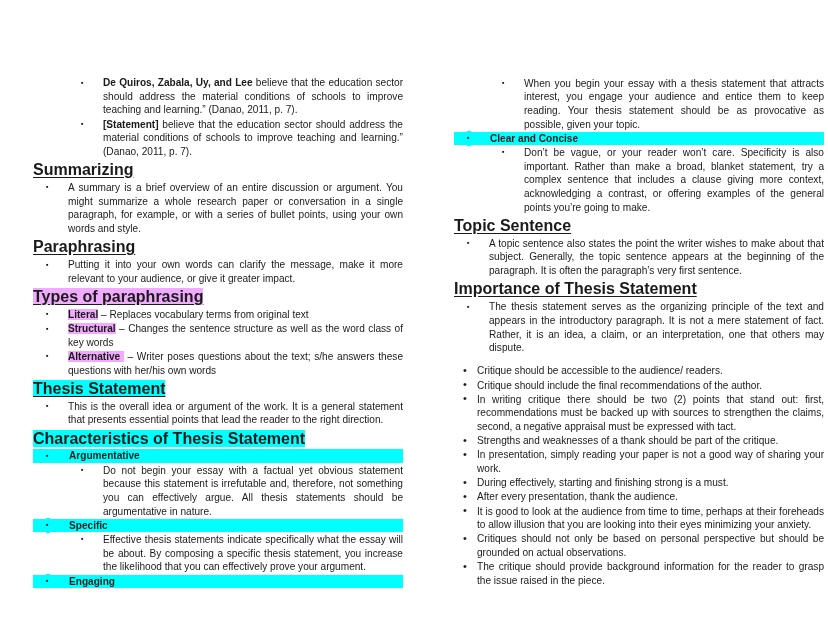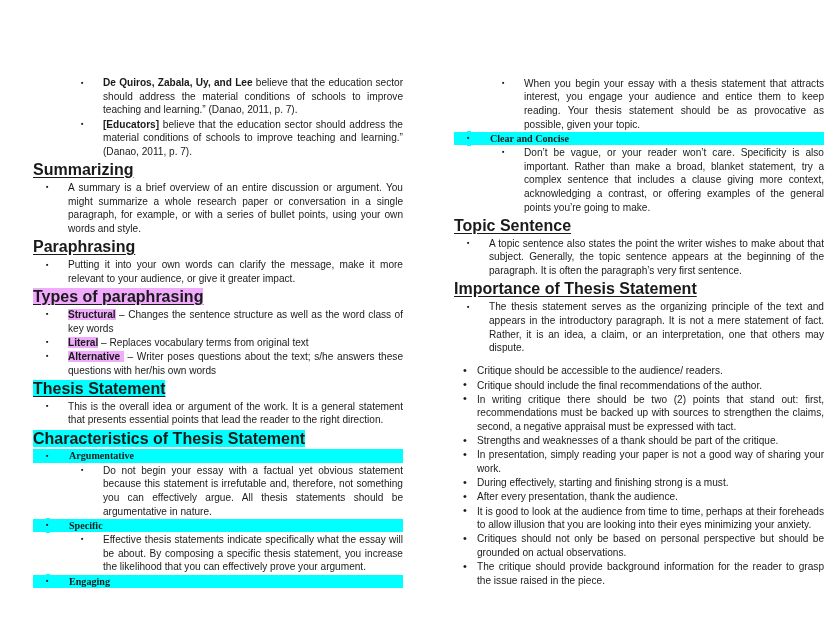--- a/index.html
+++ b/index.html
@@ -105,21 +105,20 @@
     line-height: 1.25;
     color: #1a1a1a;
   }
 
   
   li.hi-item {
     font-weight: bold;
   }
   li.hi-item .hl-cyan {
     padding: 0 1px;
-    font-family: Liberation Serif, serif;
   }
   li.hi-item.cyanrow::before {
     background: #00FFFF;
     padding: 0 1px 0 0;
   }
   li.hi-item.cyanrow {
     background: linear-gradient(to right, #00FFFF 0, #00FFFF 0) no-repeat;
   }
 
   b { font-weight: bold; }
@@ -128,37 +127,37 @@
 </head>
 <body>
 
 <div class="page">
   <div class="columns">
 
     <div class="col">
 
       <ul class="lvl2">
         <li><b>De Quiros, Zabala, Uy, and Lee</b><span> believe that the education sector should address the material conditions of schools to improve teaching and learning.” (Danao, 2011, p. 7).</span></li>
-        <li><b>[Educators]</b><span> believe that the education sector should address the material conditions of schools to improve teaching and learning.” (Danao, 2011, p. 7).</span></li>
+        <li><b>[Statement]</b><span> believe that the education sector should address the material conditions of schools to improve teaching and learning.” (Danao, 2011, p. 7).</span></li>
       </ul>
 
       <div class="heading"><span class="ht">Summarizing</span></div>
       <ul class="lvl1">
         <li>A summary is a brief overview of an entire discussion or argument. You might summarize a whole research paper or conversation in a single paragraph, for example, or with a series of bullet points, using your own words and style.</li>
       </ul>
 
       <div class="heading"><span class="ht">Paraphrasing</span></div>
       <ul class="lvl1">
         <li>Putting it into your own words can clarify the message, make it more relevant to your audience, or give it greater impact.</li>
       </ul>
 
       <div class="heading"><span class="ht hl-yellow">Types of paraphrasing</span></div>
       <ul class="lvl1">
+        <li><b class="hl-yellow">Literal</b><span> – Replaces vocabulary terms from original text</span></li>
         <li><b class="hl-yellow">Structural</b><span> – Changes the sentence structure as well as the word class of key words</span></li>
-        <li><b class="hl-yellow">Literal</b><span> – Replaces vocabulary terms from original text</span></li>
         <li><b class="hl-yellow">Alternative</b><span class="hl-yellow">&nbsp;</span><span> – Writer poses questions about the text; s/he answers these questions with her/his own words</span></li>
       </ul>
 
       <div class="heading"><span class="ht hl-cyan">Thesis Statement</span></div>
       <ul class="lvl1">
         <li>This is the overall idea or argument of the work. It is a general statement that presents essential points that lead the reader to the right direction.</li>
       </ul>
 
       <div class="heading no-underline"><span class="ht hl-cyan">Characteristics of Thesis Statement</span></div>
 

